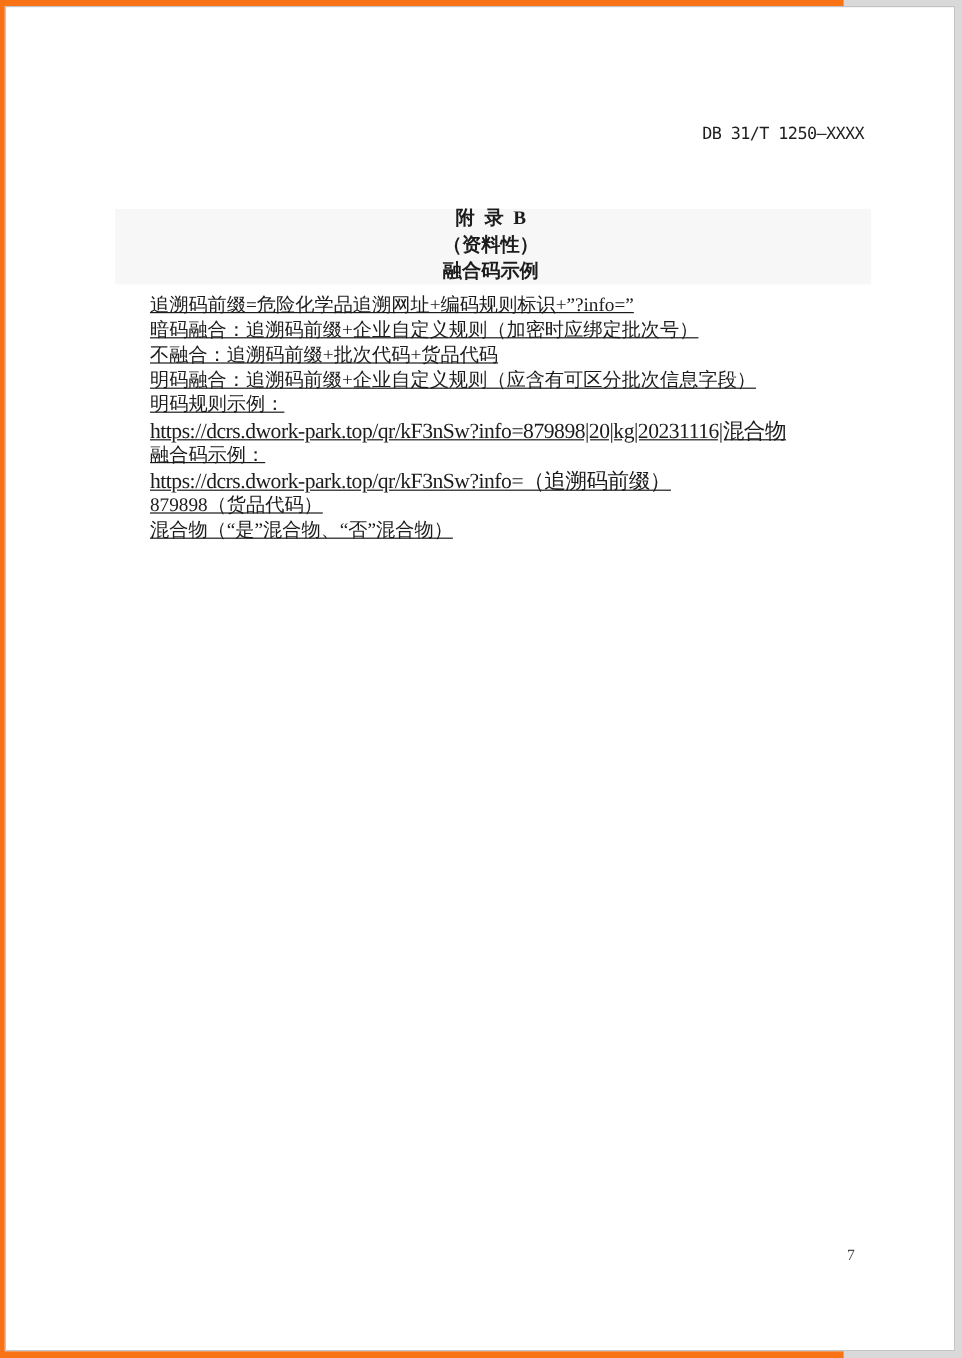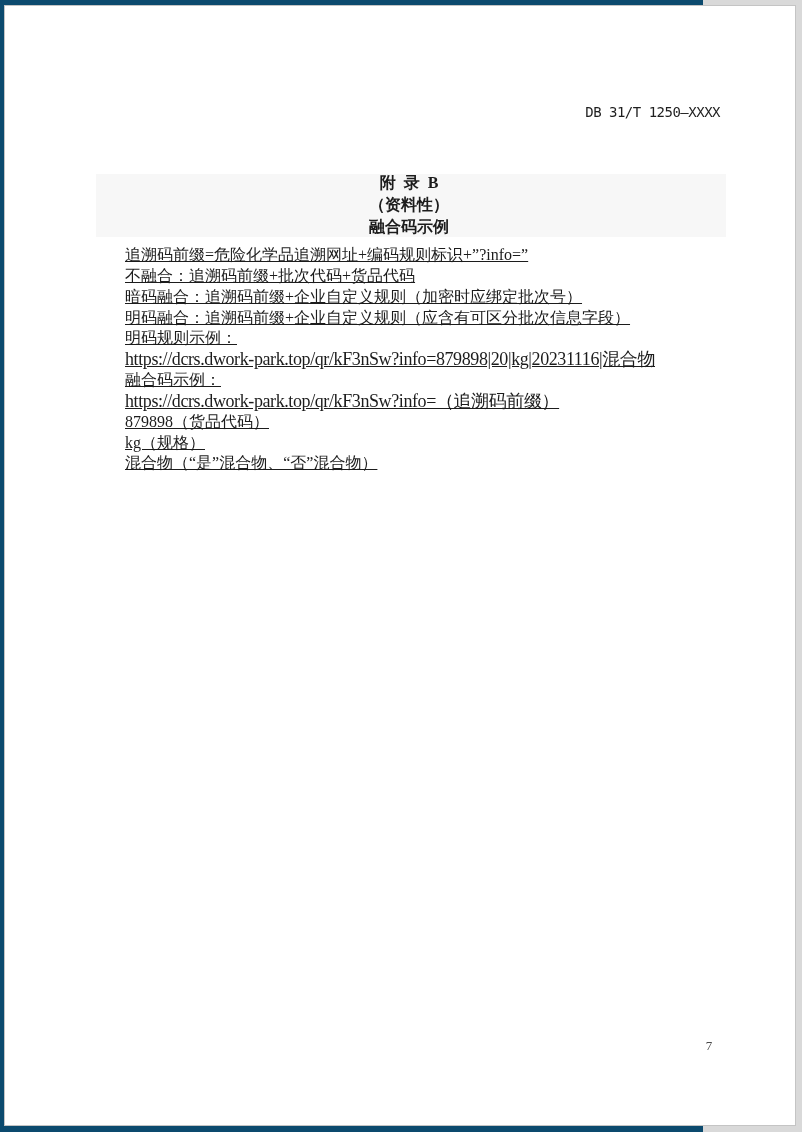--- a/index.html
+++ b/index.html
@@ -5,21 +5,21 @@
   * { margin: 0; padding: 0; box-sizing: border-box; }
   html, body {
     width: 802px; height: 1132px;
     background: #d9d9d9;
     font-family: "Liberation Serif", "DejaVu Serif", serif;
     overflow: hidden;
   }
   .canvas {
     position: relative;
     width: 703px; height: 1132px;
-    background: #0c4a6e;
+    background: #f97316;
   }
   .sheet {
     position: absolute;
     left: 4px; top: 5px;
     width: 792px; height: 1121px;
     background: #ffffff;
     border: 1px solid #c4c4c4;
   }
   .doc-code {
     position: absolute;
@@ -83,28 +83,27 @@
     <div class="title-band"></div>
 
     <div class="title-block">
       <div>附  录  B</div>
       <div>（资料性）</div>
       <div>融合码示例</div>
     </div>
 
     <div class="body-block">
       <div class="body-line">追溯码前缀=危险化学品追溯网址+编码规则标识+”?info=”</div>
+      <div class="body-line">暗码融合：追溯码前缀+企业自定义规则（加密时应绑定批次号）</div>
       <div class="body-line">不融合：追溯码前缀+批次代码+货品代码</div>
-      <div class="body-line">暗码融合：追溯码前缀+企业自定义规则（加密时应绑定批次号）</div>
       <div class="body-line">明码融合：追溯码前缀+企业自定义规则（应含有可区分批次信息字段）</div>
       <div class="body-line">明码规则示例：</div>
       <div class="body-line url-line">https://dcrs.dwork-park.top/qr/kF3nSw?info=879898|20|kg|20231116|混合物</div>
       <div class="body-line">融合码示例：</div>
       <div class="body-line url-line">https://dcrs.dwork-park.top/qr/kF3nSw?info=（追溯码前缀）</div>
       <div class="body-line">879898（货品代码）</div>
-      <div class="body-line">kg（规格）</div>
       <div class="body-line">混合物（“是”混合物、“否”混合物）</div>
     </div>
 
     <div class="page-number">7</div>
 
   </div>
 </div>
 
 </body></html>

